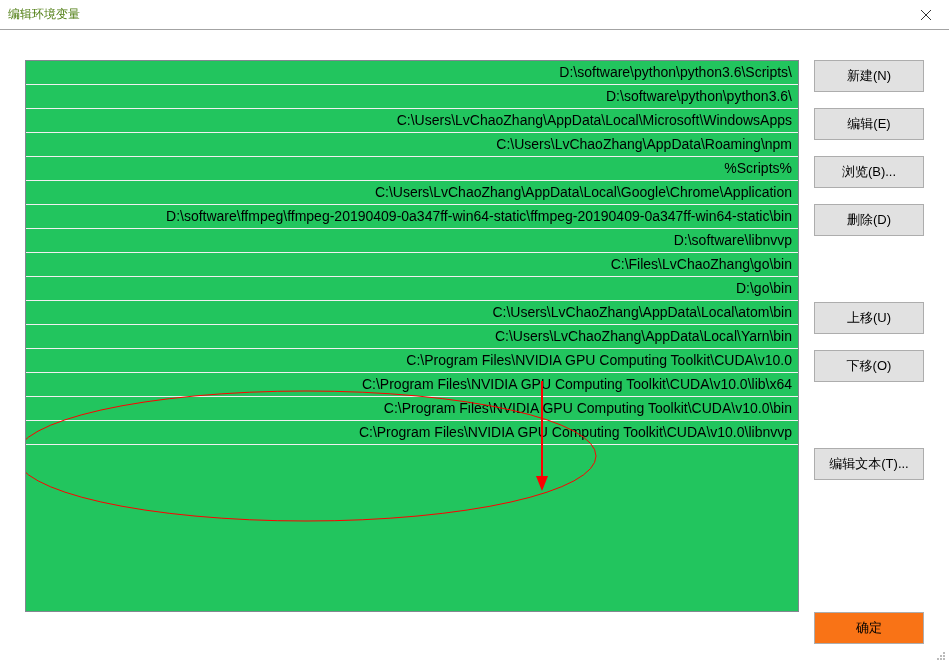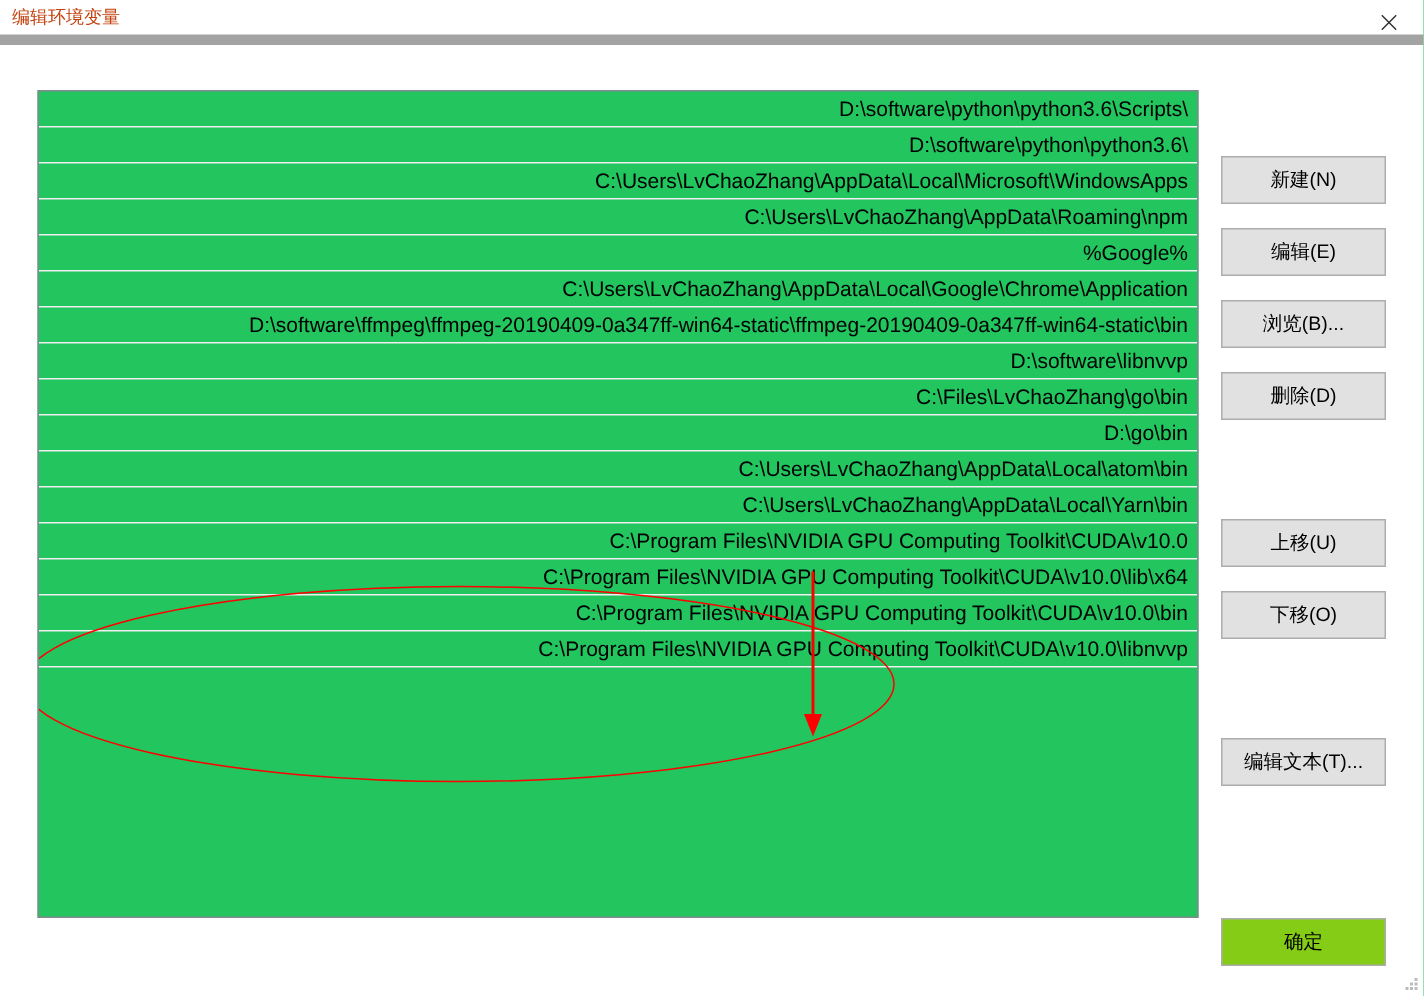--- a/index.html
+++ b/index.html
@@ -14,22 +14,22 @@
       height: 664px;
       overflow: hidden;
       position: relative;
     }
     .titlebar {
       height: 30px;
       display: flex;
       align-items: center;
       padding: 0 8px;
       font-size: 12px;
-      color: #c2410c;
-      border-bottom: 7px solid #a3a3a3;
+      color: #4d7c0f;
+      border-bottom: 1px solid #a3a3a3;
       position: relative;
     }
     .titlebar .close-btn {
       position: absolute;
       right: 0;
       top: 0;
       width: 46px;
       height: 30px;
       display: flex;
       align-items: center;
@@ -70,21 +70,20 @@
       overflow: hidden;
       text-overflow: ellipsis;
     }
     .list-item.empty {
       border-bottom: none;
     }
     .sidebar {
       width: 110px;
       display: flex;
       flex-direction: column;
-      margin-top: 44px;
     }
     .sidebar .btn {
       width: 110px;
       height: 32px;
       border: 1px solid #adadad;
       background: #e1e1e1;
       font-size: 13px;
       color: #000;
       cursor: pointer;
       display: flex;
@@ -102,21 +101,21 @@
       display: flex;
       justify-content: flex-end;
       align-items: flex-start;
       padding: 0 25px 0 0;
       gap: 25px;
     }
     .footer .btn {
       width: 110px;
       height: 32px;
       border: 1px solid #adadad;
-      background: #84cc16;
+      background: #f97316;
       font-size: 13px;
       color: #000;
       cursor: pointer;
       display: flex;
       align-items: center;
       justify-content: center;
     }
     .resize-grip {
       position: absolute;
       right: 2px;
@@ -142,21 +141,21 @@
       </svg>
   </div>
 </div>
 
 <div class="content">
   <div class="list-wrap">
     <div class="list-item">D:\software\python\python3.6\Scripts\</div>
     <div class="list-item">D:\software\python\python3.6\</div>
     <div class="list-item">C:\Users\LvChaoZhang\AppData\Local\Microsoft\WindowsApps</div>
     <div class="list-item">C:\Users\LvChaoZhang\AppData\Roaming\npm</div>
-    <div class="list-item">%Google%</div>
+    <div class="list-item">%Scripts%</div>
     <div class="list-item">C:\Users\LvChaoZhang\AppData\Local\Google\Chrome\Application</div>
     <div class="list-item">D:\software\ffmpeg\ffmpeg-20190409-0a347ff-win64-static\ffmpeg-20190409-0a347ff-win64-static\bin</div>
     <div class="list-item">D:\software\libnvvp</div>
     <div class="list-item">C:\Files\LvChaoZhang\go\bin</div>
     <div class="list-item">D:\go\bin</div>
     <div class="list-item">C:\Users\LvChaoZhang\AppData\Local\atom\bin</div>
     <div class="list-item">C:\Users\LvChaoZhang\AppData\Local\Yarn\bin</div>
     <div class="list-item">C:\Program Files\NVIDIA GPU Computing Toolkit\CUDA\v10.0</div>
     <div class="list-item">C:\Program Files\NVIDIA GPU Computing Toolkit\CUDA\v10.0\lib\x64</div>
     <div class="list-item">C:\Program Files\NVIDIA GPU Computing Toolkit\CUDA\v10.0\bin</div>

